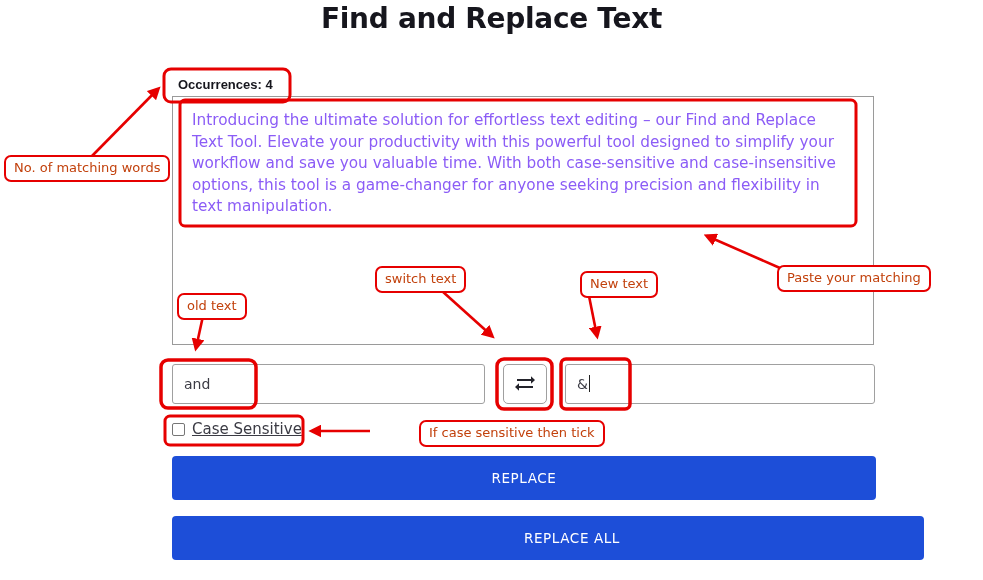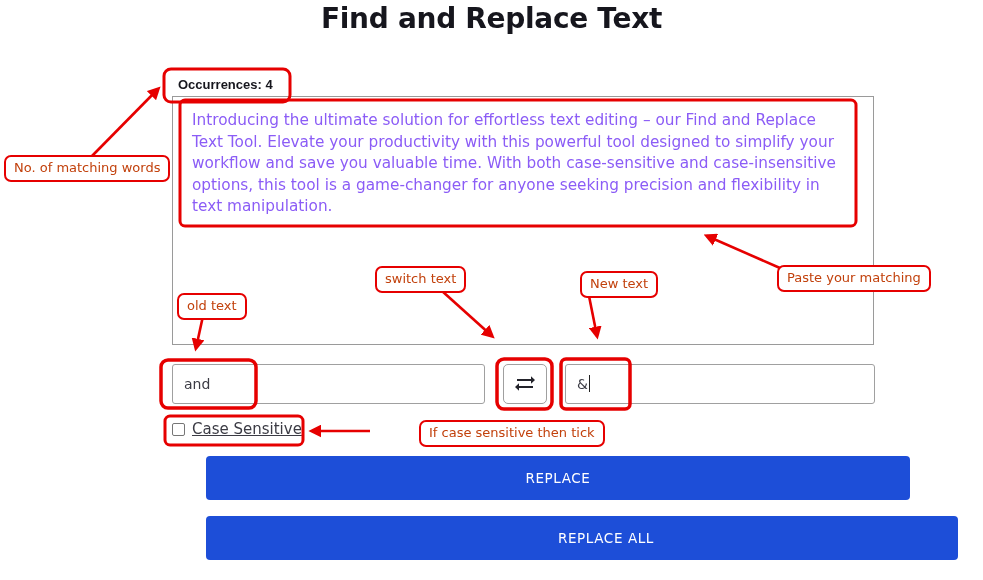--- a/index.html
+++ b/index.html
@@ -146,21 +146,20 @@
     color: #ffffff;
     border: none;
     border-radius: 4px;
     font-size: 13.5px;
     letter-spacing: 0.6px;
     font-family: "DejaVu Sans", sans-serif;
     display: flex;
     align-items: center;
     justify-content: center;
     cursor: pointer;
-    margin-left: 34px;
   }
   #replace-button      { top: 456px; }
   #replace-all-button  { top: 516px; padding-left: 48px; }
 
   
   #annotations {
     position: absolute;
     left: 0; top: 0;
     width: 983px; height: 580px;
     pointer-events: none;

